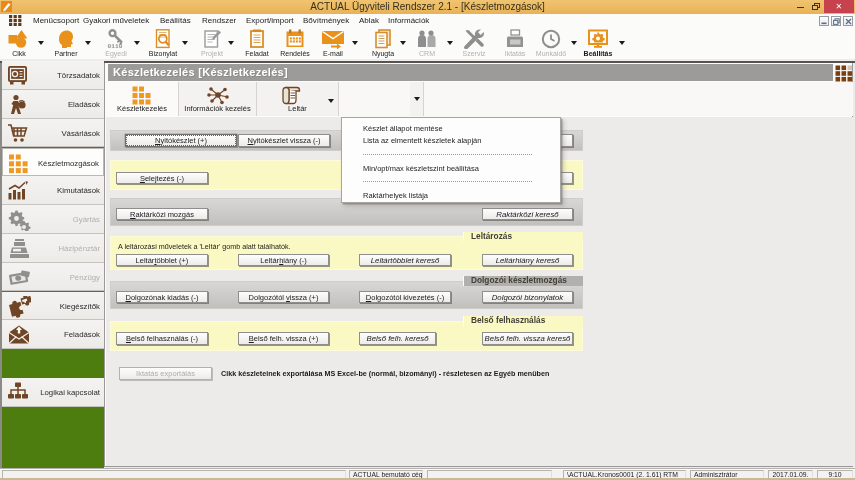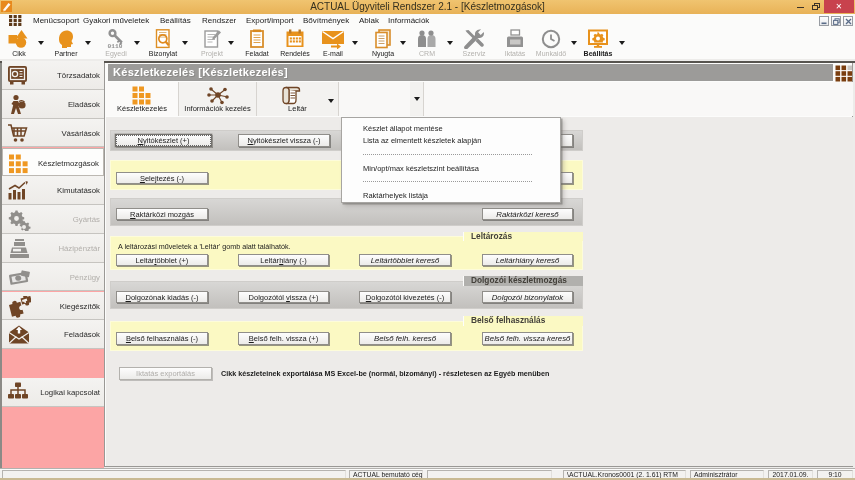--- a/index.html
+++ b/index.html
@@ -27,21 +27,21 @@
 
 #toolbar { left:0; top:27px; width:855px; height:32px; background:#fbfbfa; }
 #topline { left:0; top:61px; width:855px; height:1.5px; background:#57544f; }
 .tbi { position:absolute; top:2px; width:40px; height:30px; text-align:center; }
 .tbi svg { display:block; margin:0 auto; }
 .tbi .lbl { font-size:7px; margin-top:1px; color:#1b1b1b; white-space:nowrap; }
 .tbi.dis .lbl { color:#b3b1ad; }
 .tbarrow { position:absolute; top:14px; width:0; height:0; border-left:3px solid transparent; border-right:3px solid transparent; border-top:4px solid #1b1b1b; }
 
 
-#sidebar { left:0; top:62.5px; width:104px; height:405.8px; background:#fca5a5; border-left:2px solid #8b8a86; }
+#sidebar { left:0; top:62.5px; width:104px; height:405.8px; background:#4d7c0f; border-left:2px solid #8b8a86; }
 .sbrow { position:absolute; left:0; width:102px; height:28.8px; border-bottom:1px solid #c6c4c0;
   background:linear-gradient(#f4f3f1, #edebe8); }
 .sbrow .txt { position:absolute; right:4px; top:10px; font-size:7.8px; color:#2a2a2a; }
 .sbrow.dis .txt { color:#b2afab; }
 .sbrow svg { position:absolute; left:5px; top:4px; }
 .sbrow.sel { background:#fdfdfc; border:1px solid #bcb8b2; }
 
 
 #panel { left:104px; top:62.5px; width:749px; height:404px; background:#fcfcfb; border:1px solid #9a9895; border-top:none; }
 #panelhdr { left:3px; top:1px; width:725px; height:17px; background:#9c9b99;
@@ -499,21 +499,21 @@
         </svg>
       <div class="lbl">Egyéb</div>
     </div>
     <div class="tab" style="left:304px;width:14px">
       <div class="tabarrow" style="left:4px;top:15px"></div>
     </div>
   </div>
   <div class="abs" id="content">
 
     <div class="sect gray" style="top:13.2px;height:21.3px">
-      <div class="sbtn foc" style="left:4px;top:3.3px;width:97px"><u>N</u>yitókészlet (+)</div>
+      <div class="sbtn foc" style="left:14px;top:3.3px;width:112px"><u>N</u>yitókészlet (+)</div>
       <div class="sbtn" style="left:127px;top:3.3px;width:92px"><u>N</u>yitókészlet vissza (-)</div>
       <div class="sbtn it" style="left:371px;top:3.3px;width:91px">Nyitókészlet kereső</div>
     </div>
 
     <div class="sect yellow" style="top:43.9px;height:29.8px">
       <div class="sbtn" style="left:5px;top:10.2px;width:92px"><u>S</u>elejtezés (-)</div>
       <div class="sbtn it" style="left:371px;top:10.2px;width:91px">Selejtezés kereső</div>
     </div>
 
     <div class="sect gray" style="top:81.8px;height:27.4px">
@@ -535,21 +535,21 @@
       <div class="sbtn" style="left:5px;top:8.9px;width:92px"><u>D</u>olgozónak kiadás (-)</div>
       <div class="sbtn" style="left:127px;top:8.9px;width:91px">Dolgozótól <u>v</u>issza (+)</div>
       <div class="sbtn" style="left:248px;top:8.9px;width:92px"><u>D</u>olgozótól kivezetés (-)</div>
       <div class="sbtn it" style="left:371px;top:8.9px;width:91px">Dolgozói bizonylatok</div>
     </div>
 
     <div class="sect yellow" style="top:204.5px;height:30px">
       <div class="shdr">Belső felhasználás</div>
       <div class="sbtn" style="left:5px;top:10.3px;width:92px"><u>B</u>első felhasználás (-)</div>
       <div class="sbtn" style="left:127px;top:10.3px;width:91px"><u>B</u>első felh. vissza (+)</div>
-      <div class="sbtn it" style="left:248px;top:10.3px;width:92px">Belső felh. kereső</div>
+      <div class="sbtn it" style="left:248px;top:10.3px;width:77px">Belső felh. kereső</div>
       <div class="sbtn it" style="left:371px;top:10.3px;width:91px">Belső felh. vissza kereső</div>
     </div>
 
     <div class="sbtn" style="left:13px;top:250.5px;width:93px;height:13px;line-height:12px;color:#b0aeab;box-shadow:1px 1px 0 rgba(120,118,115,0.4);border-color:#b3b1ad">Iktatás exportálás</div>
     <div style="position:absolute;left:115px;top:252.8px;font-size:7.2px;font-weight:bold;color:#1b1b1b">Cikk készleteinek exportálása MS Excel-be (normál, bizományi) - részletesen az Egyéb menüben</div>
   </div>
 </div>
 
 <div class="abs" id="dropdown">
   <div class="mi" style="top:6.3px">Készlet állapot mentése</div>

